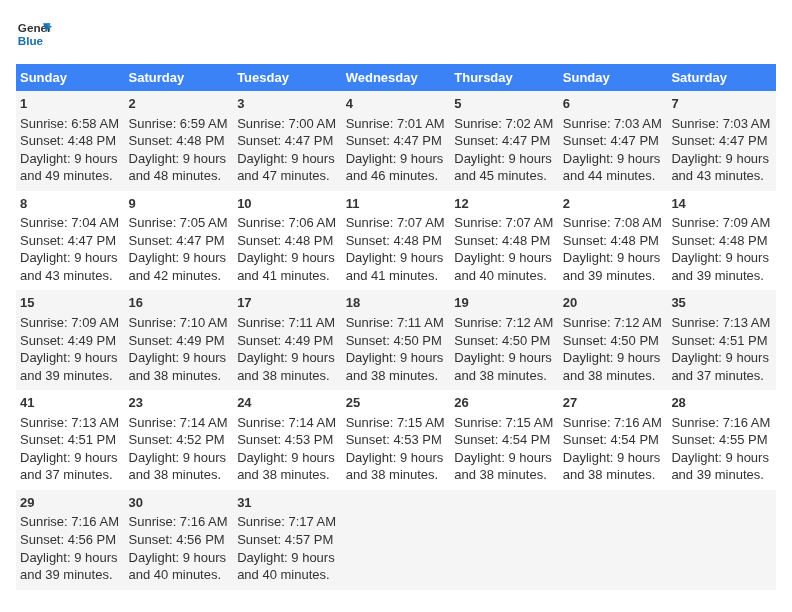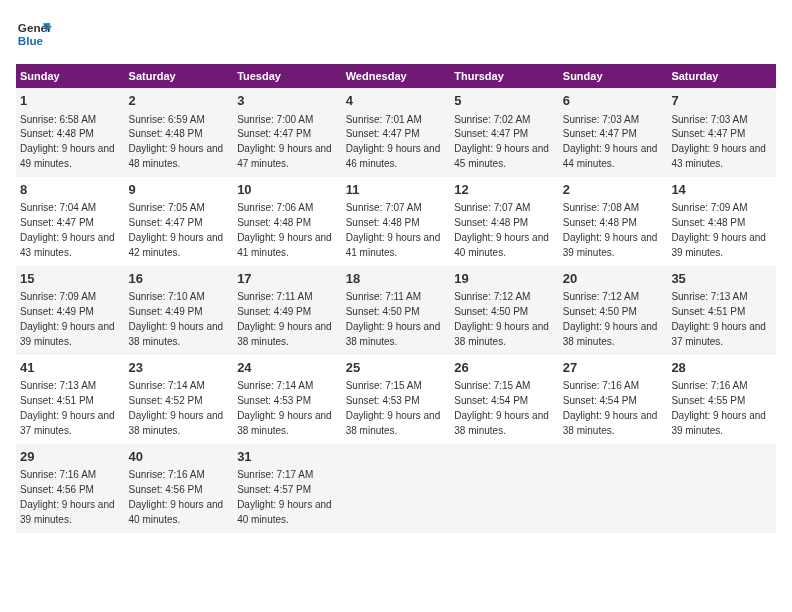--- a/index.html
+++ b/index.html
@@ -36,25 +36,25 @@
     .subtitle {
       font-size: 16px;
       color: #555;
     }
     table {
       width: 100%;
       border-collapse: collapse;
       font-size: 11px;
     }
     thead th {
-      background-color: #701a75;
+      background-color: #3b82f6;
       color: #fff;
       padding: 6px 4px;
       text-align: left;
-      font-size: 11px;
+      font-size: 13px;
       font-weight: bold;
     }
     tbody tr {
       vertical-align: top;
     }
     tbody tr:nth-child(odd) {
       background-color: #f5f5f5;
     }
     tbody tr:nth-child(even) {
       background-color: #ffffff;
@@ -66,21 +66,21 @@
       color: #333;
       line-height: 1.35;
     }
     .day-num {
       font-size: 13px;
       font-weight: bold;
       display: block;
       margin-bottom: 2px;
     }
     .day-info {
-      font-size: 10px;
+      font-size: 13px;
       color: #333;
     }
   </style>
 </head>
 <body>
 
 <div class="header">
   <div class="logo">
     <svg class="logo-icon" viewBox="0 0 40 40">
       <text x="2" y="18" font-size="13" font-weight="bold" fill="#333">General</text>
@@ -168,21 +168,21 @@
         <td><span class="day-num">26</span>
 <span class="day-info">Sunrise: 7:15 AM<br>Sunset: 4:54 PM<br>Daylight: 9 hours and 38 minutes.</span></td>
         <td><span class="day-num">27</span>
 <span class="day-info">Sunrise: 7:16 AM<br>Sunset: 4:54 PM<br>Daylight: 9 hours and 38 minutes.</span></td>
         <td><span class="day-num">28</span>
 <span class="day-info">Sunrise: 7:16 AM<br>Sunset: 4:55 PM<br>Daylight: 9 hours and 39 minutes.</span></td>
       </tr>
       <tr>
         <td><span class="day-num">29</span>
 <span class="day-info">Sunrise: 7:16 AM<br>Sunset: 4:56 PM<br>Daylight: 9 hours and 39 minutes.</span></td>
-        <td><span class="day-num">40</span>
+        <td><span class="day-num">30</span>
 <span class="day-info">Sunrise: 7:16 AM<br>Sunset: 4:56 PM<br>Daylight: 9 hours and 40 minutes.</span></td>
         <td><span class="day-num">31</span>
 <span class="day-info">Sunrise: 7:17 AM<br>Sunset: 4:57 PM<br>Daylight: 9 hours and 40 minutes.</span></td>
         <td></td>
         <td></td>
         <td></td>
         <td></td>
       </tr>
     </tbody>
 </table>

